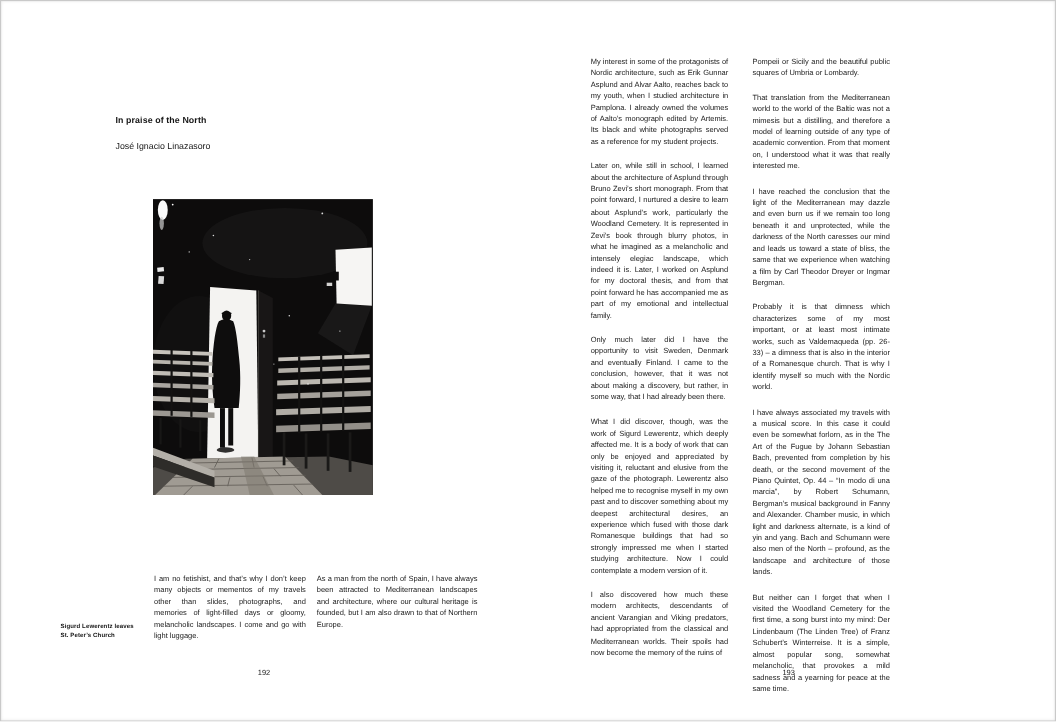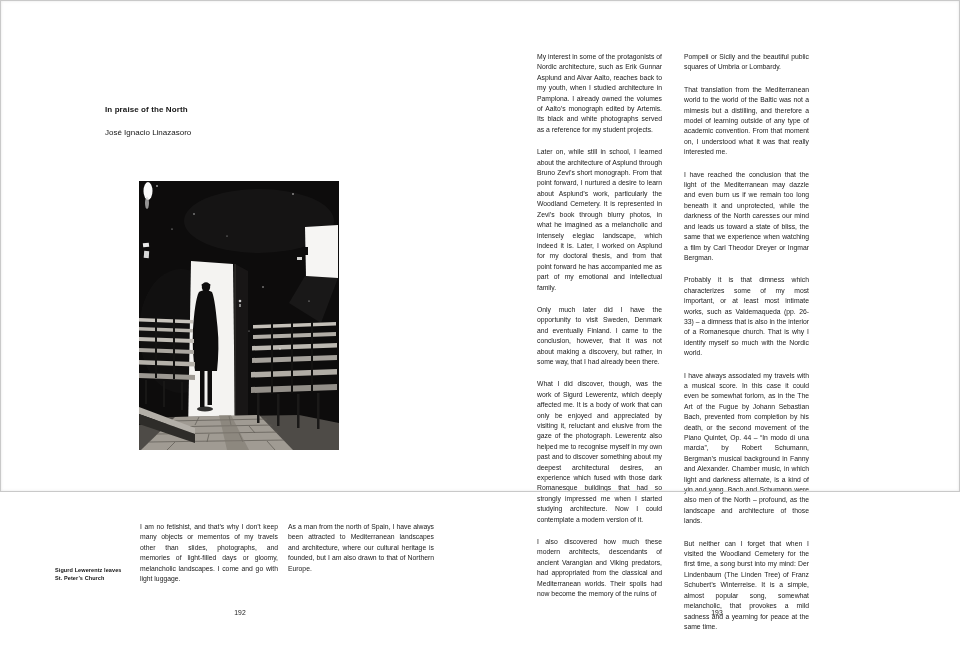--- a/index.html
+++ b/index.html
@@ -4,21 +4,21 @@
 <style>
   html, body { margin: 0; padding: 0; }
   body {
     width: 960px; height: 656px;
     background: #ffffff;
     font-family: "Liberation Sans", sans-serif;
     color: #161616;
     position: relative;
     overflow: hidden;
   }
-  .spread { position: relative; width: 960px; height: 492px; background: #fff; }
+  .spread { position: relative; width: 960px; height: 656px; background: #fff; }
   .scan-frame {
     position: absolute; inset: 0;
     border: 1px solid #c9c9c9;
     box-shadow: inset 0 0 3px rgba(0,0,0,0.10);
     pointer-events: none;
   }
   .title {
     position: absolute; left: 105px; top: 100px;
     font-size: 8px; font-weight: bold; letter-spacing: 0.1px;
   }

